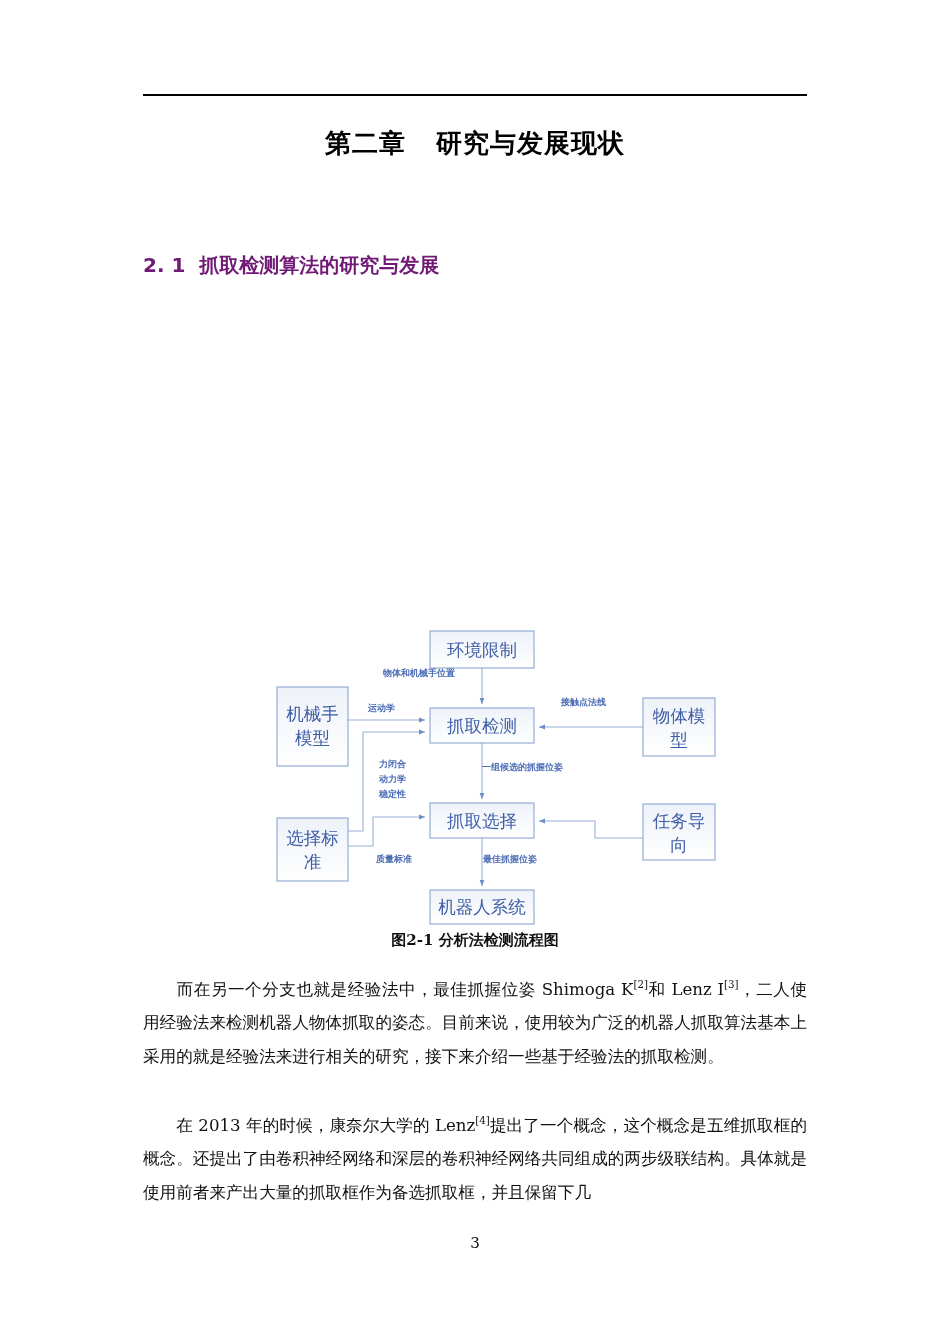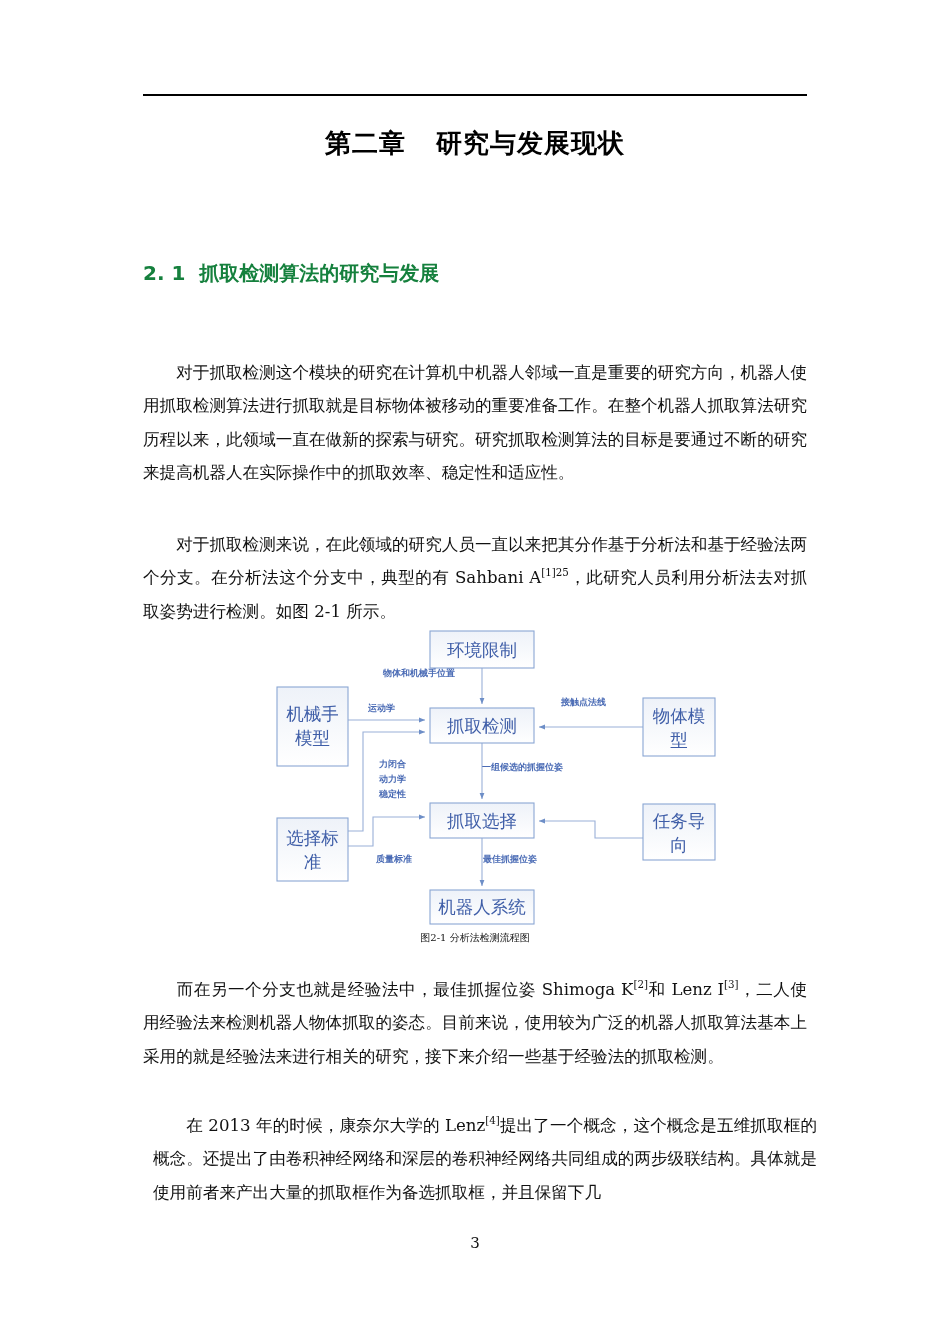--- a/index.html
+++ b/index.html
@@ -49,23 +49,22 @@
   }
 
   
   .section-heading {
     position: absolute;
     left: 143px;
     top: 246px;
     font-family: "DejaVu Sans", "Liberation Sans", sans-serif;
     font-weight: bold;
     font-size: 20px;
-    color: #15803d;
+    color: #701a75;
     white-space: pre;
-    margin-top: 8px;
   }
 
   
   .para {
     position: absolute;
     left: 143px;
     width: 664px;
     font-family: "DejaVu Serif", "Liberation Serif", serif;
     font-size: 16.6px;
     line-height: 33.5px;
@@ -76,42 +75,43 @@
   .para .indent { display: inline-block; width: 2em; }
   .para sup {
     font-size: 0.62em;
     vertical-align: super;
     line-height: 0;
   }
 
   #para-1 { top: 333px; }
   #para-2 { top: 505px; }
   #para-3 { top: 950px; }
-  #para-4 { top: 1086px; margin-left: 10px; }
+  #para-4 { top: 1086px; }
 
   
   .figure {
     position: absolute;
     left: 258px;
     top: 612px;
     width: 480px;
     height: 307px;
   }
   .fig-svg { display: block; }
 
   .figure-caption {
     position: absolute;
     left: 143px;
     top: 925px;
     width: 664px;
     text-align: center;
     font-family: "DejaVu Serif", "Liberation Serif", serif;
-    font-size: 10px;
+    font-size: 15px;
     color: #111;
     white-space: pre;
+    font-weight: bold;
   }
 
   
   .page-number {
     position: absolute;
     left: 0;
     top: 1228px;
     width: 950px;
     text-align: center;
     font-family: "DejaVu Serif", "Liberation Serif", serif;
@@ -136,23 +136,21 @@
 <body>
 
 <div class="page">
 
   <div class="top-rule"></div>
 
   <div class="chapter-title">第二章   研究与发展现状</div>
 
   <div class="section-heading">2. 1  抓取检测算法的研究与发展</div>
 
-  <p class="para" id="para-1"><span class="indent"></span><span>对于抓取检测这个模块的研究在计算机中机器人邻域一直是重要的研究方向，机器人使用抓取检测算法进行抓取就是目标物体被移动的重要准备工作。在整个机器人抓取算法研究历程以来，此领域一直在做新的探索与研究。研究抓取检测算法的目标是要通过不断的研究来提高机器人在实际操作中的抓取效率、稳定性和适应性。</span></p>
-
-  <p class="para" id="para-2"><span class="indent"></span><span>对于抓取检测来说，在此领域的研究人员一直以来把其分作基于分析法和基于经验法两个分支。在分析法这个分支中，典型的有 Sahbani A</span><sup>[1]25</sup><span>，此研究人员利用分析法去对抓取姿势进行检测。如图 2-1 所示。</span></p>
+
 
   <div class="figure">
     <svg class="fig-svg" width="480" height="307" viewBox="258 612 480 307" xmlns="http://www.w3.org/2000/svg">
       <defs>
         <linearGradient id="boxGrad" x1="0" y1="0" x2="0" y2="1">
           <stop offset="0%" stop-color="#eef2f9"></stop>
           <stop offset="55%" stop-color="#f7f9fc"></stop>
           <stop offset="100%" stop-color="#ffffff"></stop>
         </linearGradient>
         <marker id="arrow" markerWidth="7" markerHeight="7" refX="6" refY="3" orient="auto" markerUnits="userSpaceOnUse">

